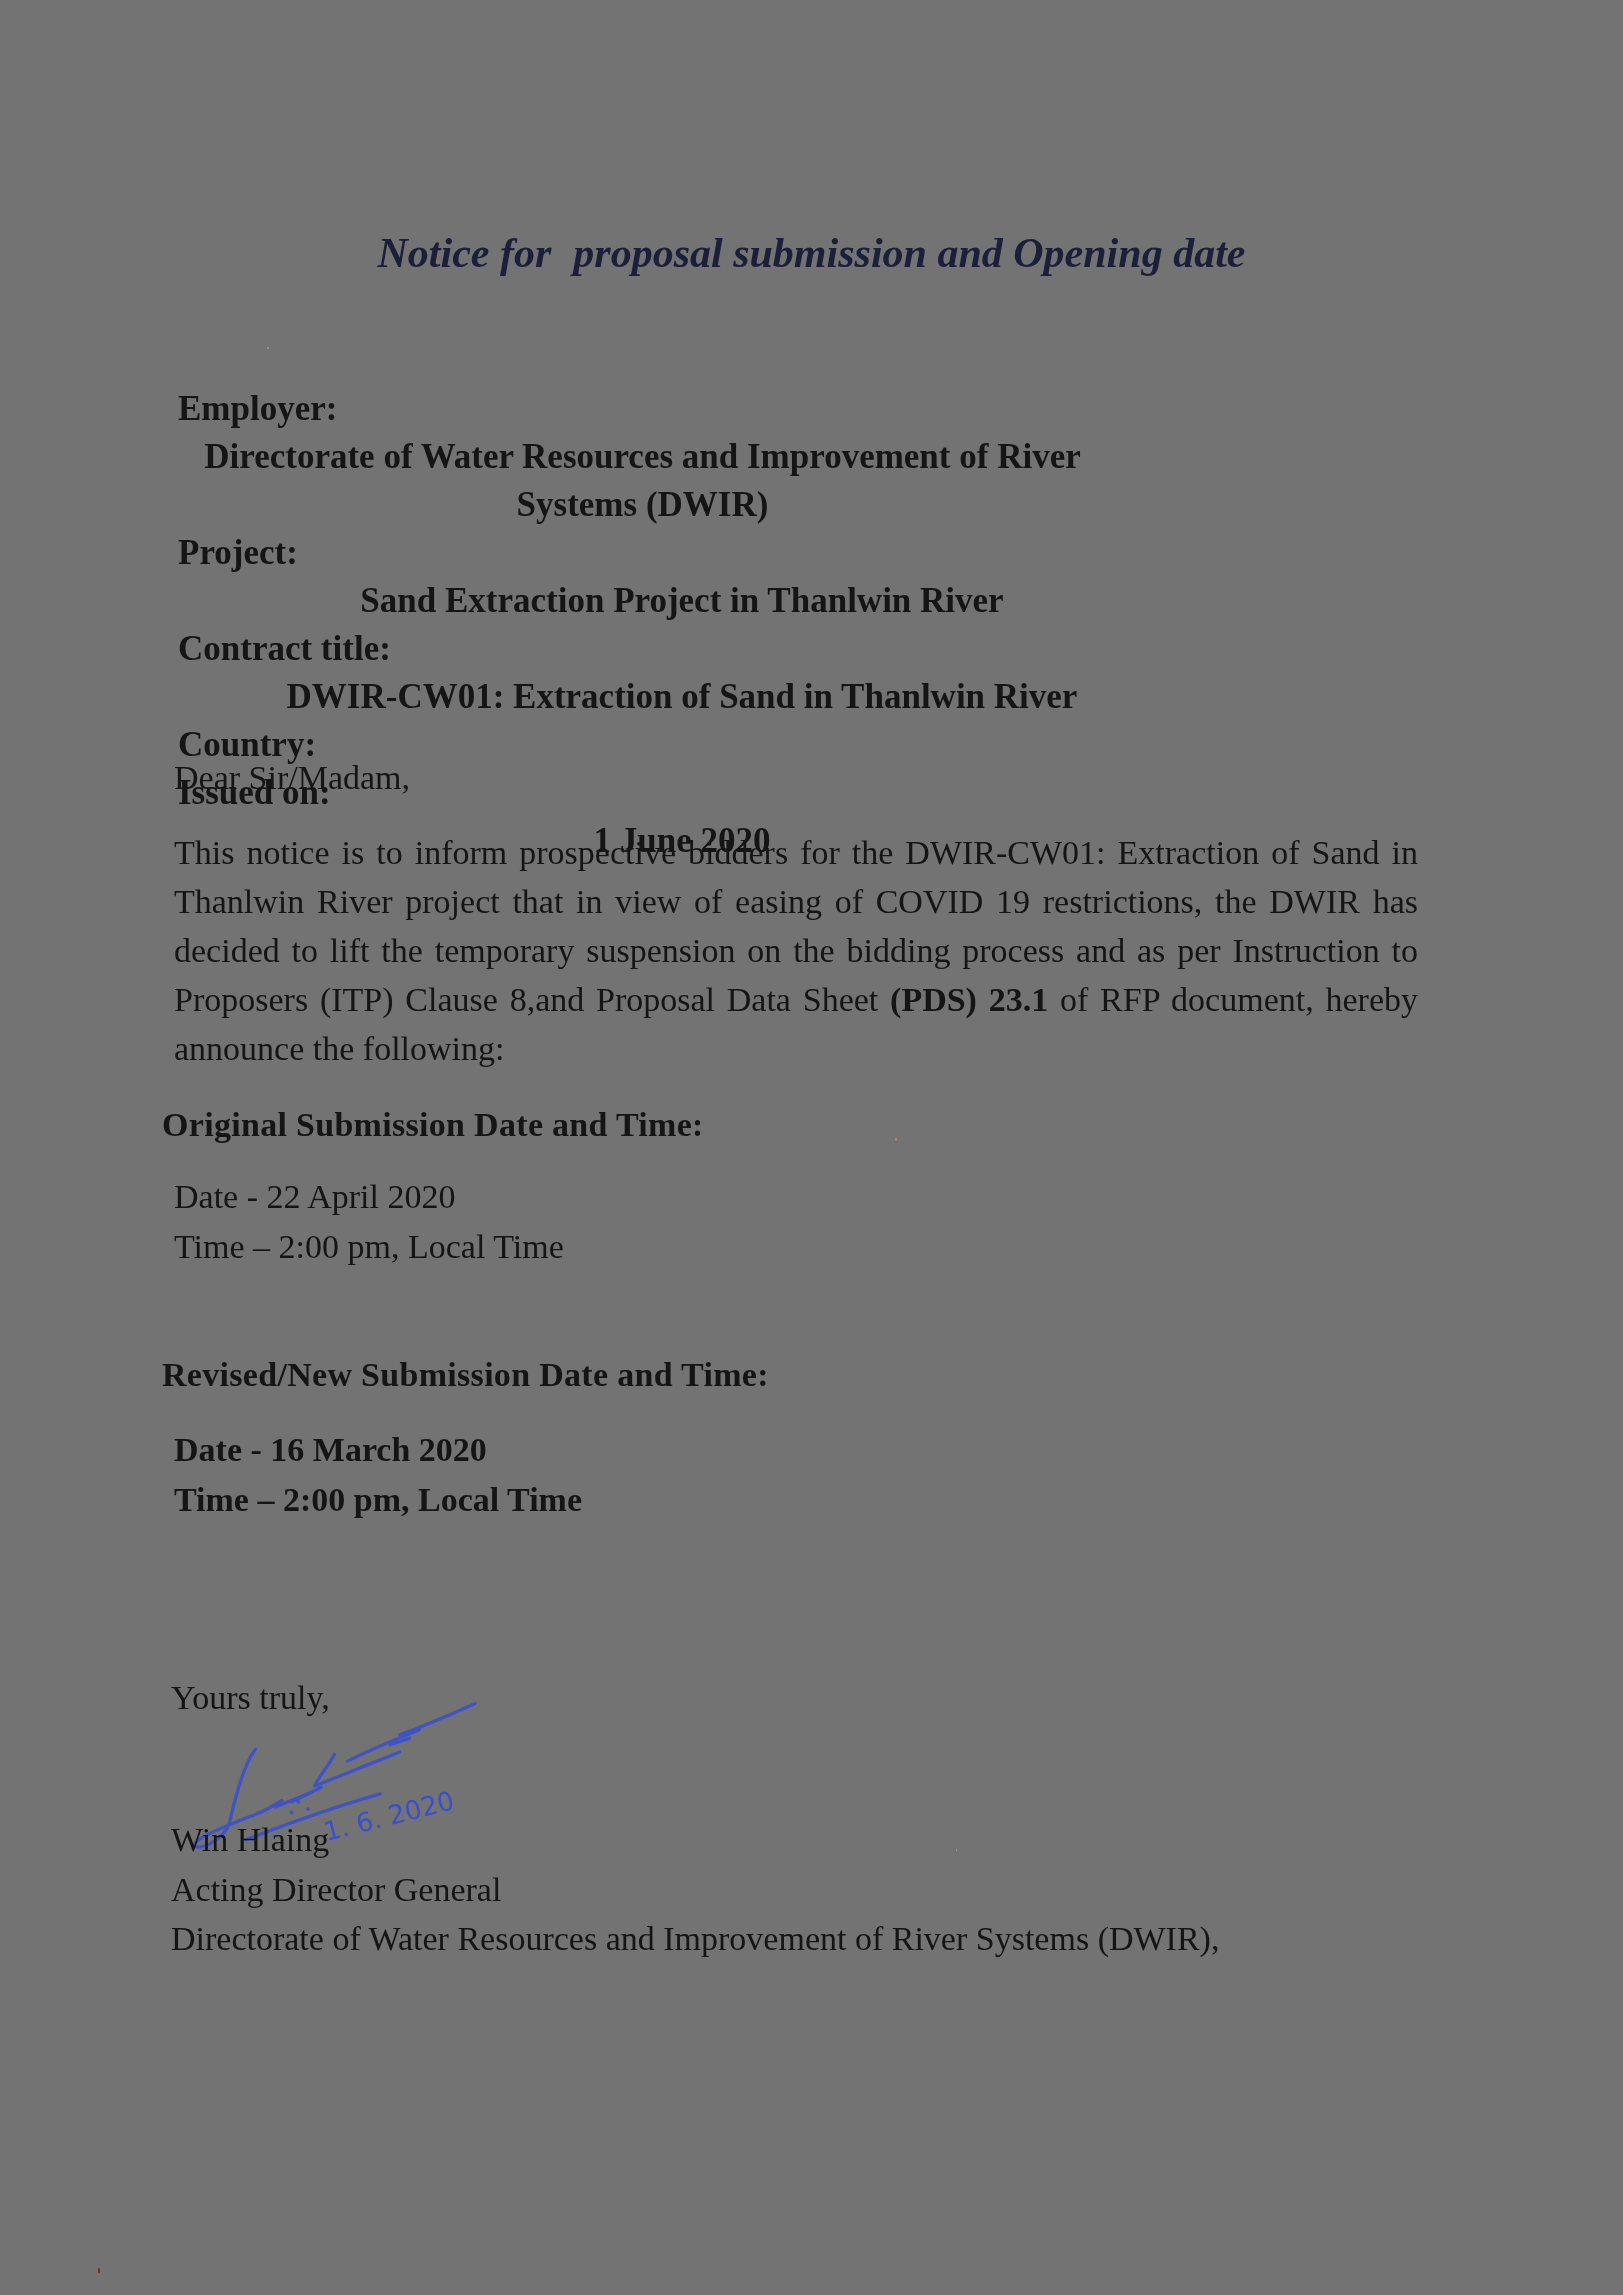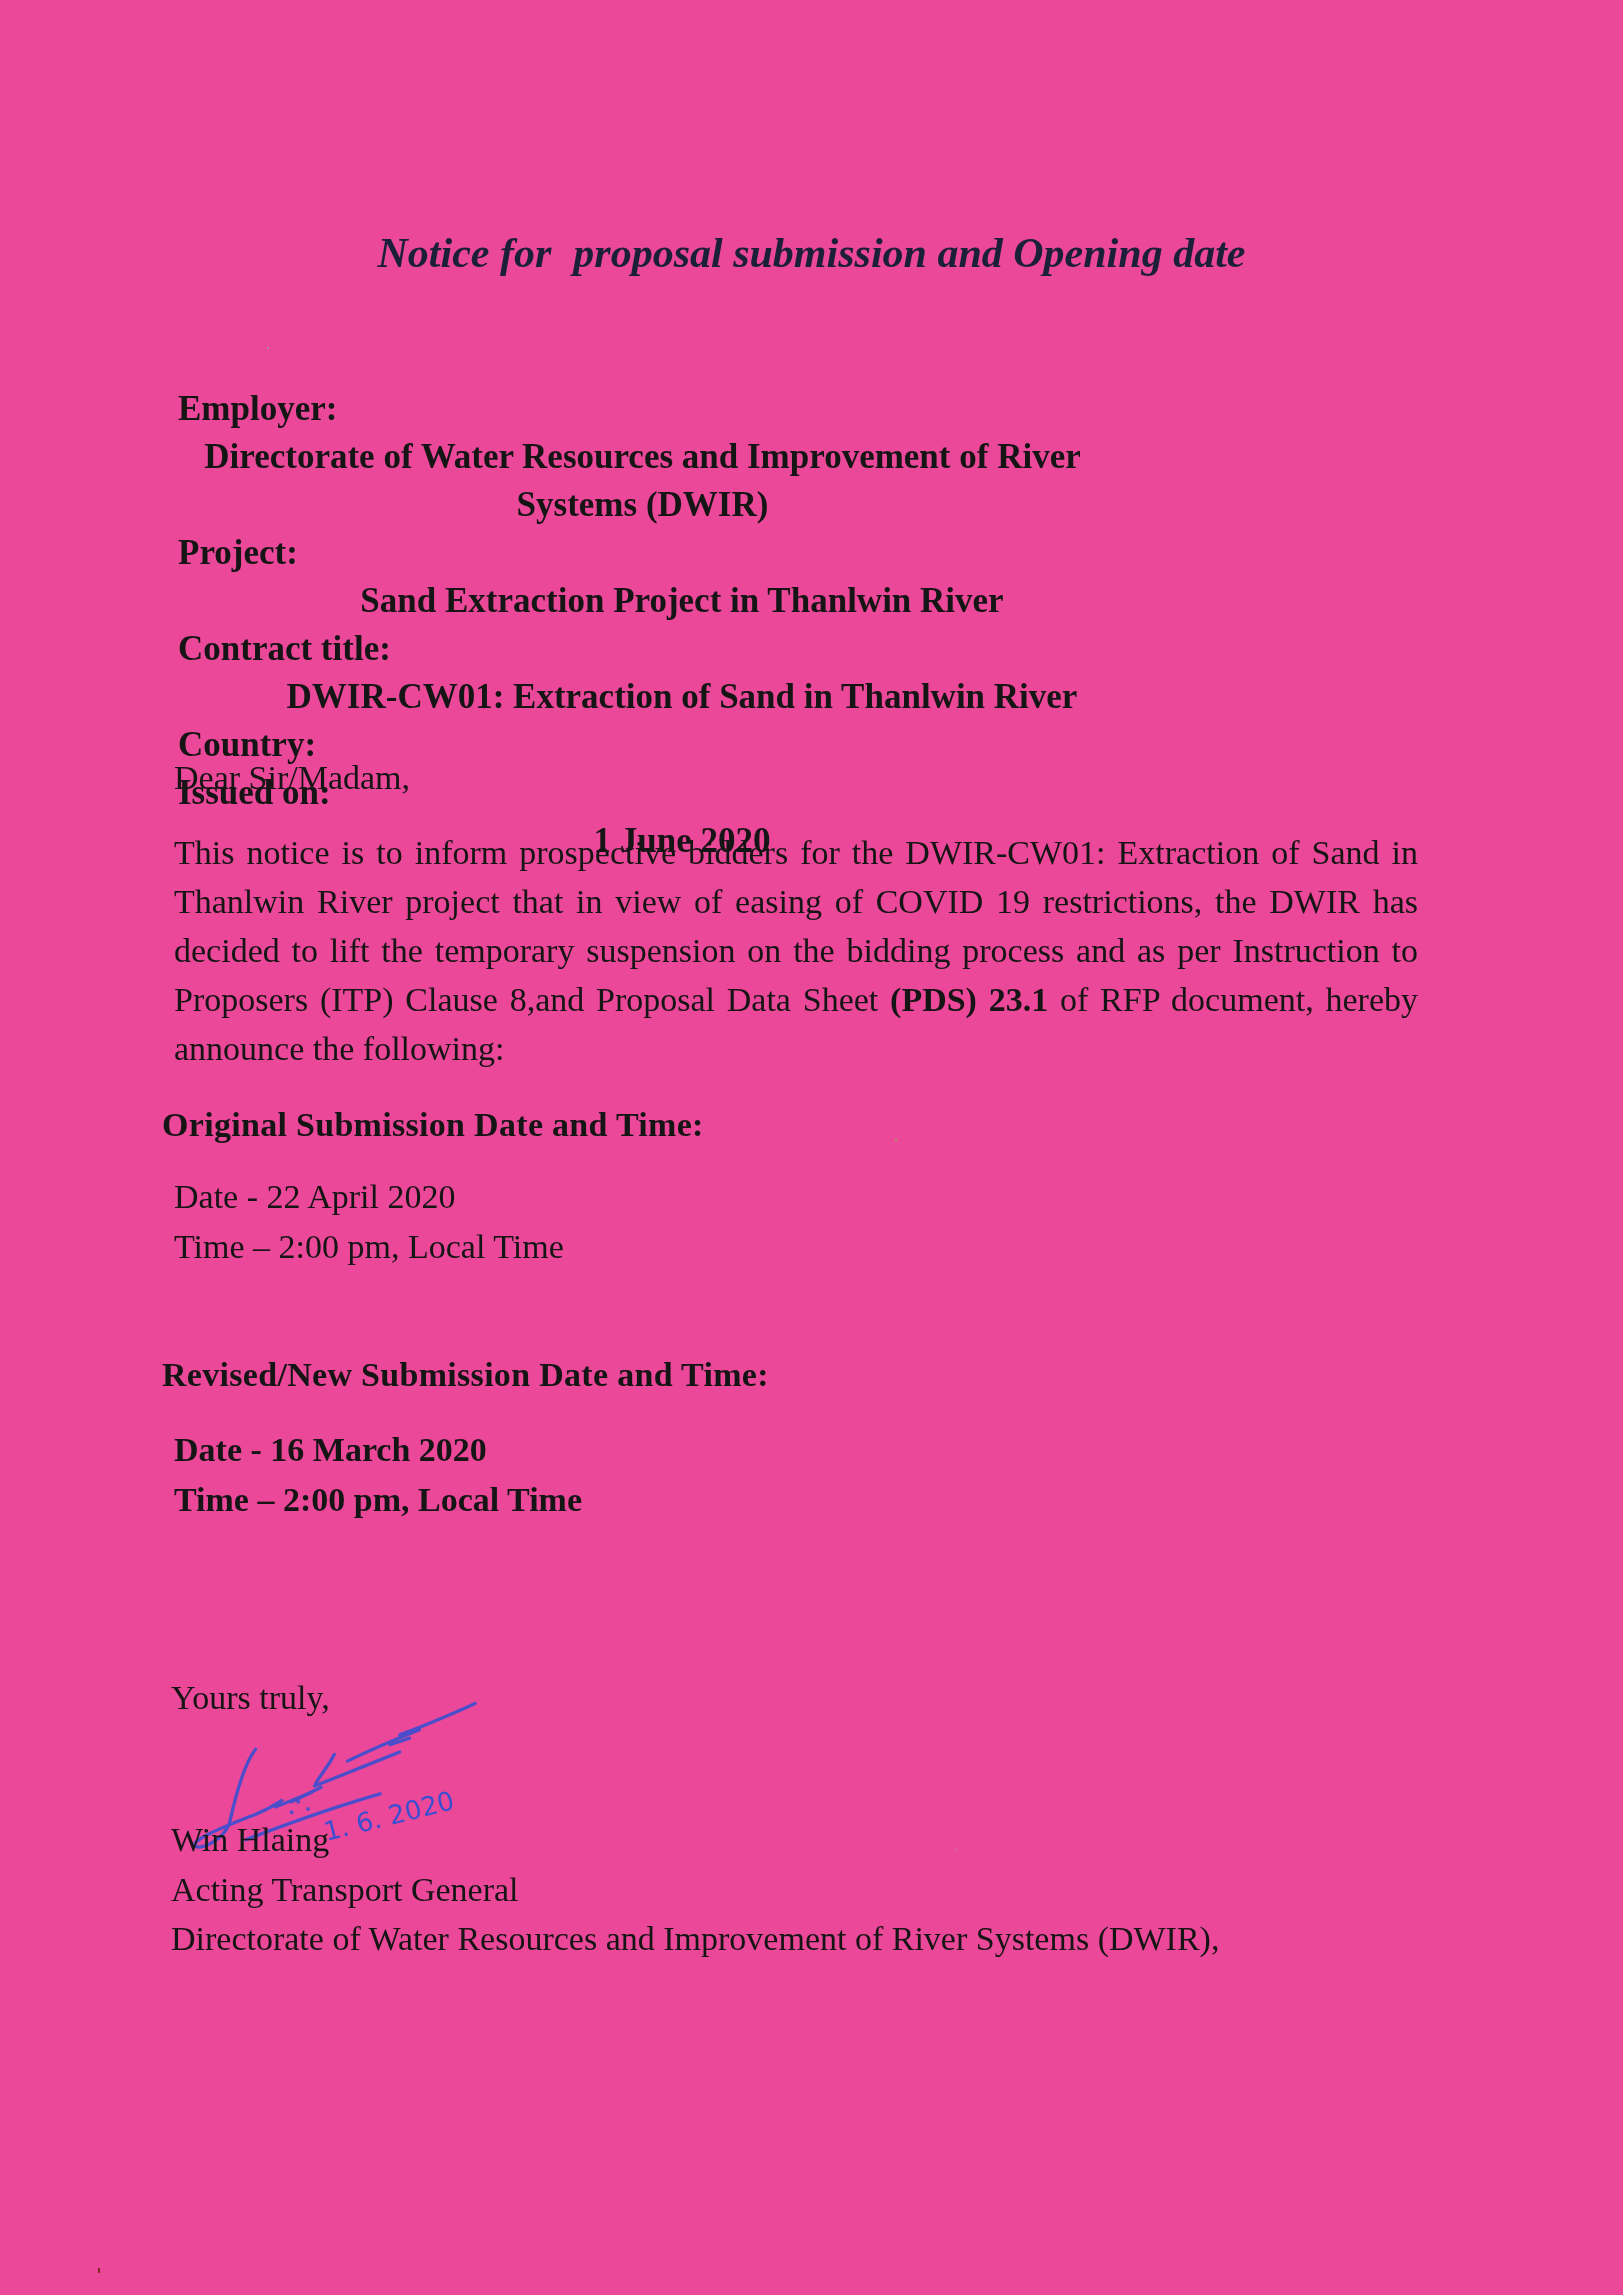--- a/index.html
+++ b/index.html
@@ -13,21 +13,21 @@
       position: relative;
       overflow: hidden;
       font-family: "Liberation Serif", "DejaVu Serif", serif;
       color: #151515;
     }
     .page {
       position: absolute;
       left: 0; top: 0;
       width: 1623px;
       height: 2295px;
-      background: #ec4899;
+      background: #737373;
     }
     .title {
       position: absolute;
       top: 229px;
       left: 0;
       width: 1623px;
       text-align: center;
       font-size: 42px;
       font-style: italic;
       font-weight: bold;
@@ -170,21 +170,21 @@
     </g>
     <g fill="#3a4fd0" opacity="0.85">
       <circle cx="175" cy="188" r="3"></circle>
       <circle cx="185" cy="172" r="3"></circle>
       <circle cx="200" cy="183" r="3"></circle>
     </g>
     <text x="228" y="232" fill="#3a4fd0" font-size="40" font-family="DejaVu Sans, sans-serif" transform="rotate(-14 228 232)">1. 6. 2020</text>
   </svg>
 
   <div class="signatory" style="top:1821px">Win Hlaing</div>
-  <div class="signatory" style="top:1871px">Acting Transport General</div>
+  <div class="signatory" style="top:1871px">Acting Director General</div>
   <div class="signatory" style="top:1920px">Directorate of Water Resources and Improvement of River Systems (DWIR),</div>
 
   <div class="speck" style="left:267px;top:347px;width:2px;height:2px"></div>
   <div class="speck" style="left:895px;top:1138px;width:2px;height:2.6px;background:#b08a60"></div>
   <div class="speck" style="left:98px;top:2268px;width:2px;height:4.6px;background:#7a2a1a"></div>
   <div class="speck" style="left:956px;top:1849px;width:1.3px;height:2px"></div>
 </div>
 
 
 </body></html>

